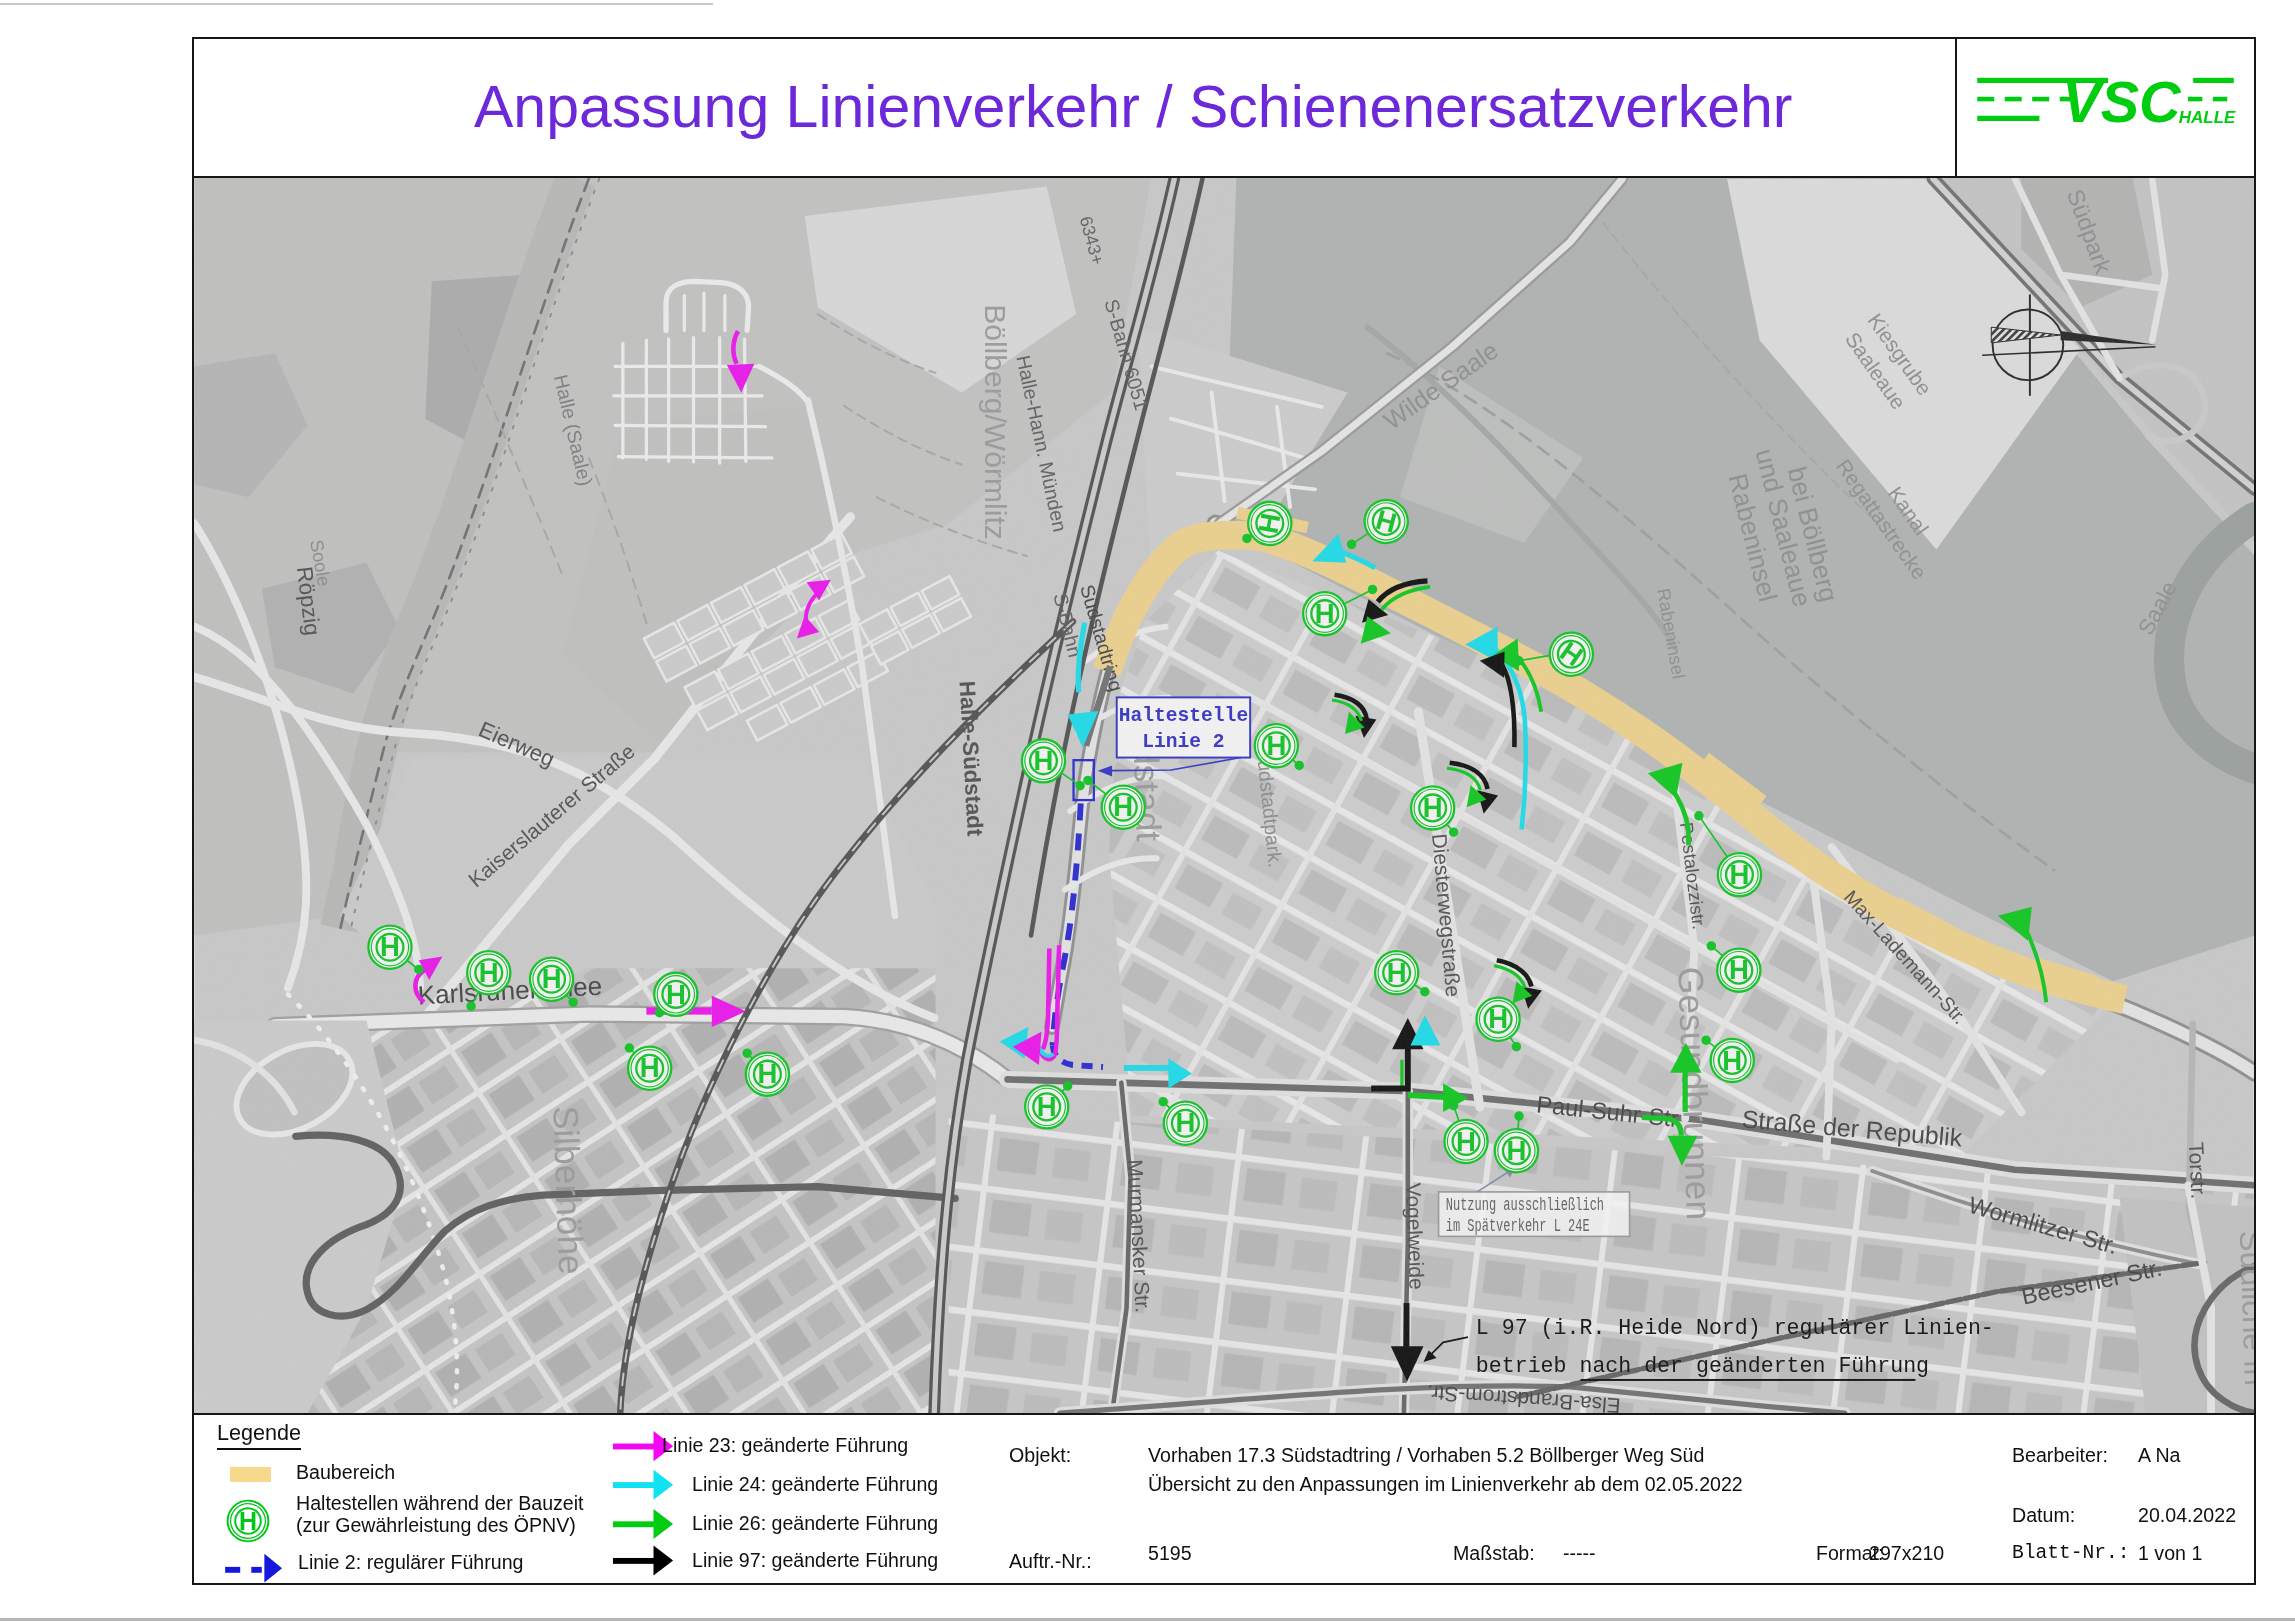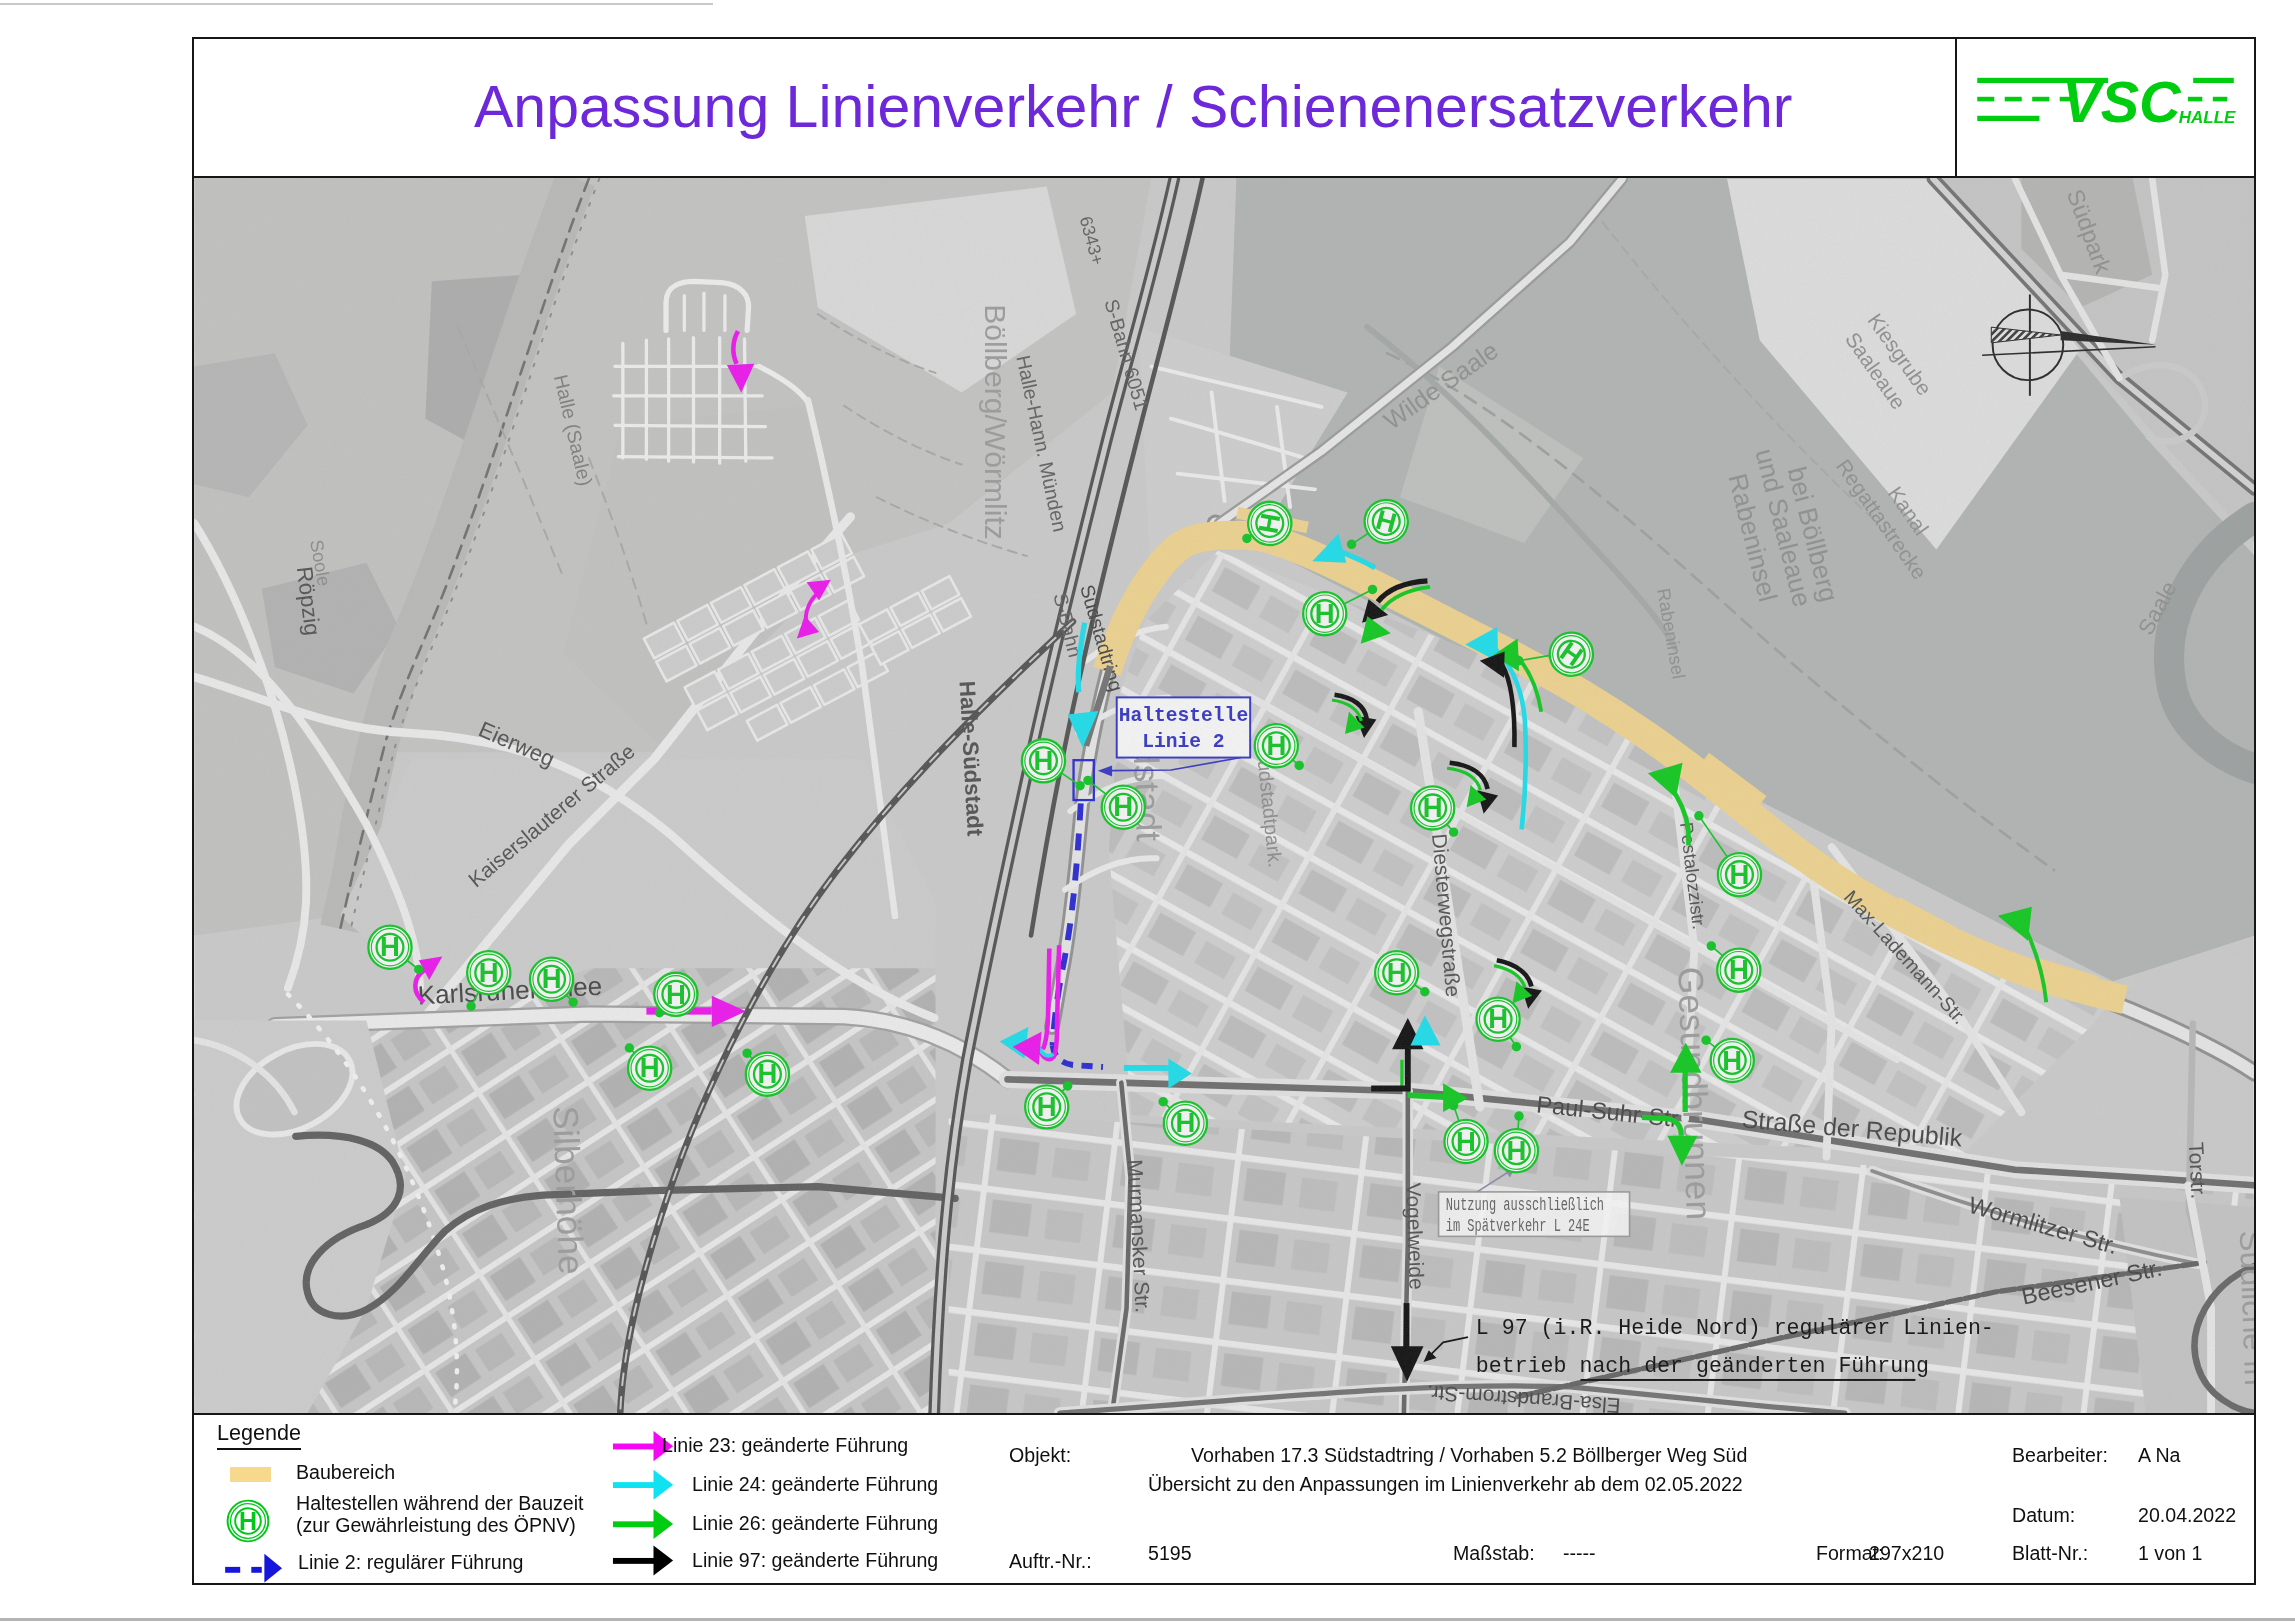--- a/index.html
+++ b/index.html
@@ -604,29 +604,29 @@
 
 <div class="t" style="left:662px;top:1434px;">Linie 23: geänderte Führung</div>
 
 <div class="t" style="left:692px;top:1473px;">Linie 24: geänderte Führung</div>
 
 <div class="t" style="left:692px;top:1512px;">Linie 26: geänderte Führung</div>
 
 <div class="t" style="left:692px;top:1549px;">Linie 97: geänderte Führung</div>
 
 <div class="t" style="left:1009px;top:1444px;">Objekt:</div>
-<div class="t" style="left:1148px;top:1444px;margin-left:43px;">Vorhaben 17.3 Südstadtring / Vorhaben 5.2 Böllberger Weg Süd</div>
+<div class="t" style="left:1148px;top:1444px;">Vorhaben 17.3 Südstadtring / Vorhaben 5.2 Böllberger Weg Süd</div>
 <div class="t" style="left:1148px;top:1473px;">Übersicht zu den Anpassungen im  Linienverkehr ab dem 02.05.2022</div>
 
 <div class="t" style="left:1009px;top:1542px;margin-top:8px;">Auftr.-Nr.:</div>
 <div class="t" style="left:1148px;top:1542px;">5195</div>
 <div class="t" style="left:1440px;top:1542px;margin-left:13px;">Maßstab:</div>
 <div class="t" style="left:1563px;top:1542px;">-----</div>
 <div class="t" style="left:1816px;top:1542px;">Format:</div>
 <div class="t" style="left:1869px;top:1542px;">297x210</div>
 
 <div class="t" style="left:2012px;top:1444px;">Bearbeiter:</div>
 <div class="t" style="left:2138px;top:1444px;">A Na</div>
 <div class="t" style="left:2012px;top:1504px;">Datum:</div>
 <div class="t" style="left:2138px;top:1504px;">20.04.2022</div>
-<div class="t" style="left:2012px;top:1542px;">Blatt-Nr.:</div>
+<div class="t" style="left:2012px;top:1542px;font-family:Liberation Mono, monospace;">Blatt-Nr.:</div>
 <div class="t" style="left:2138px;top:1542px;">1 von 1</div>
 
 
 </body></html>

